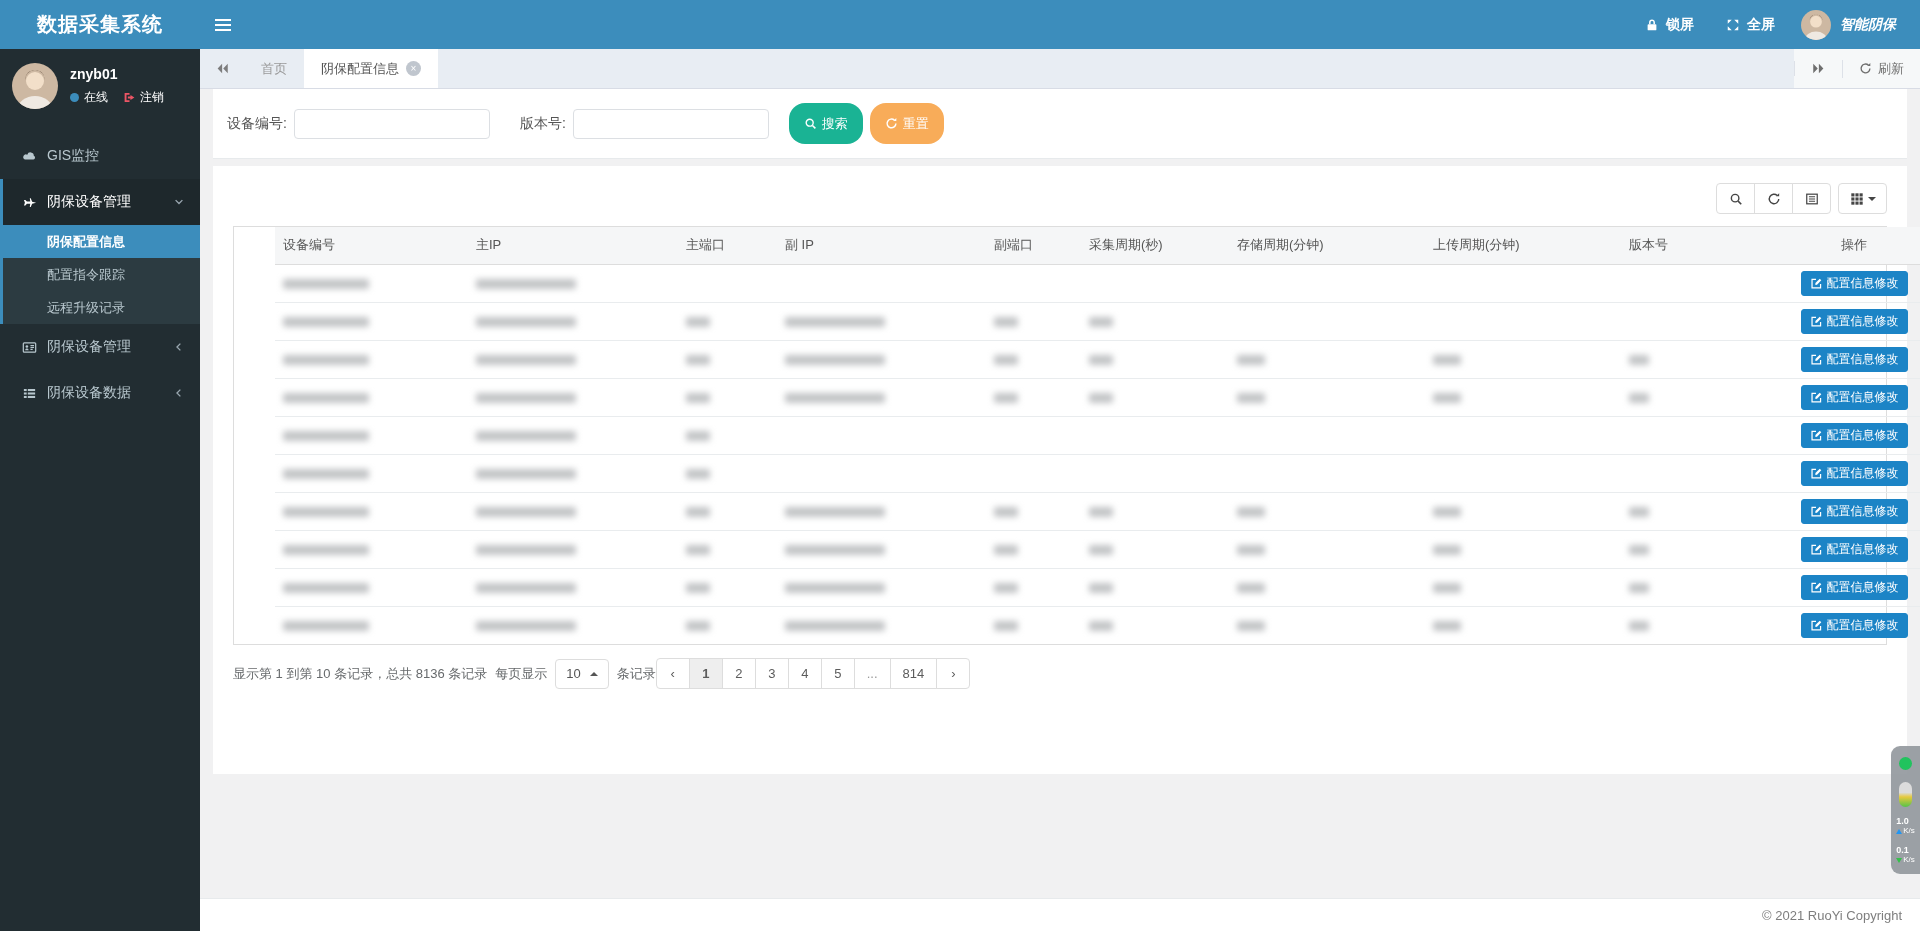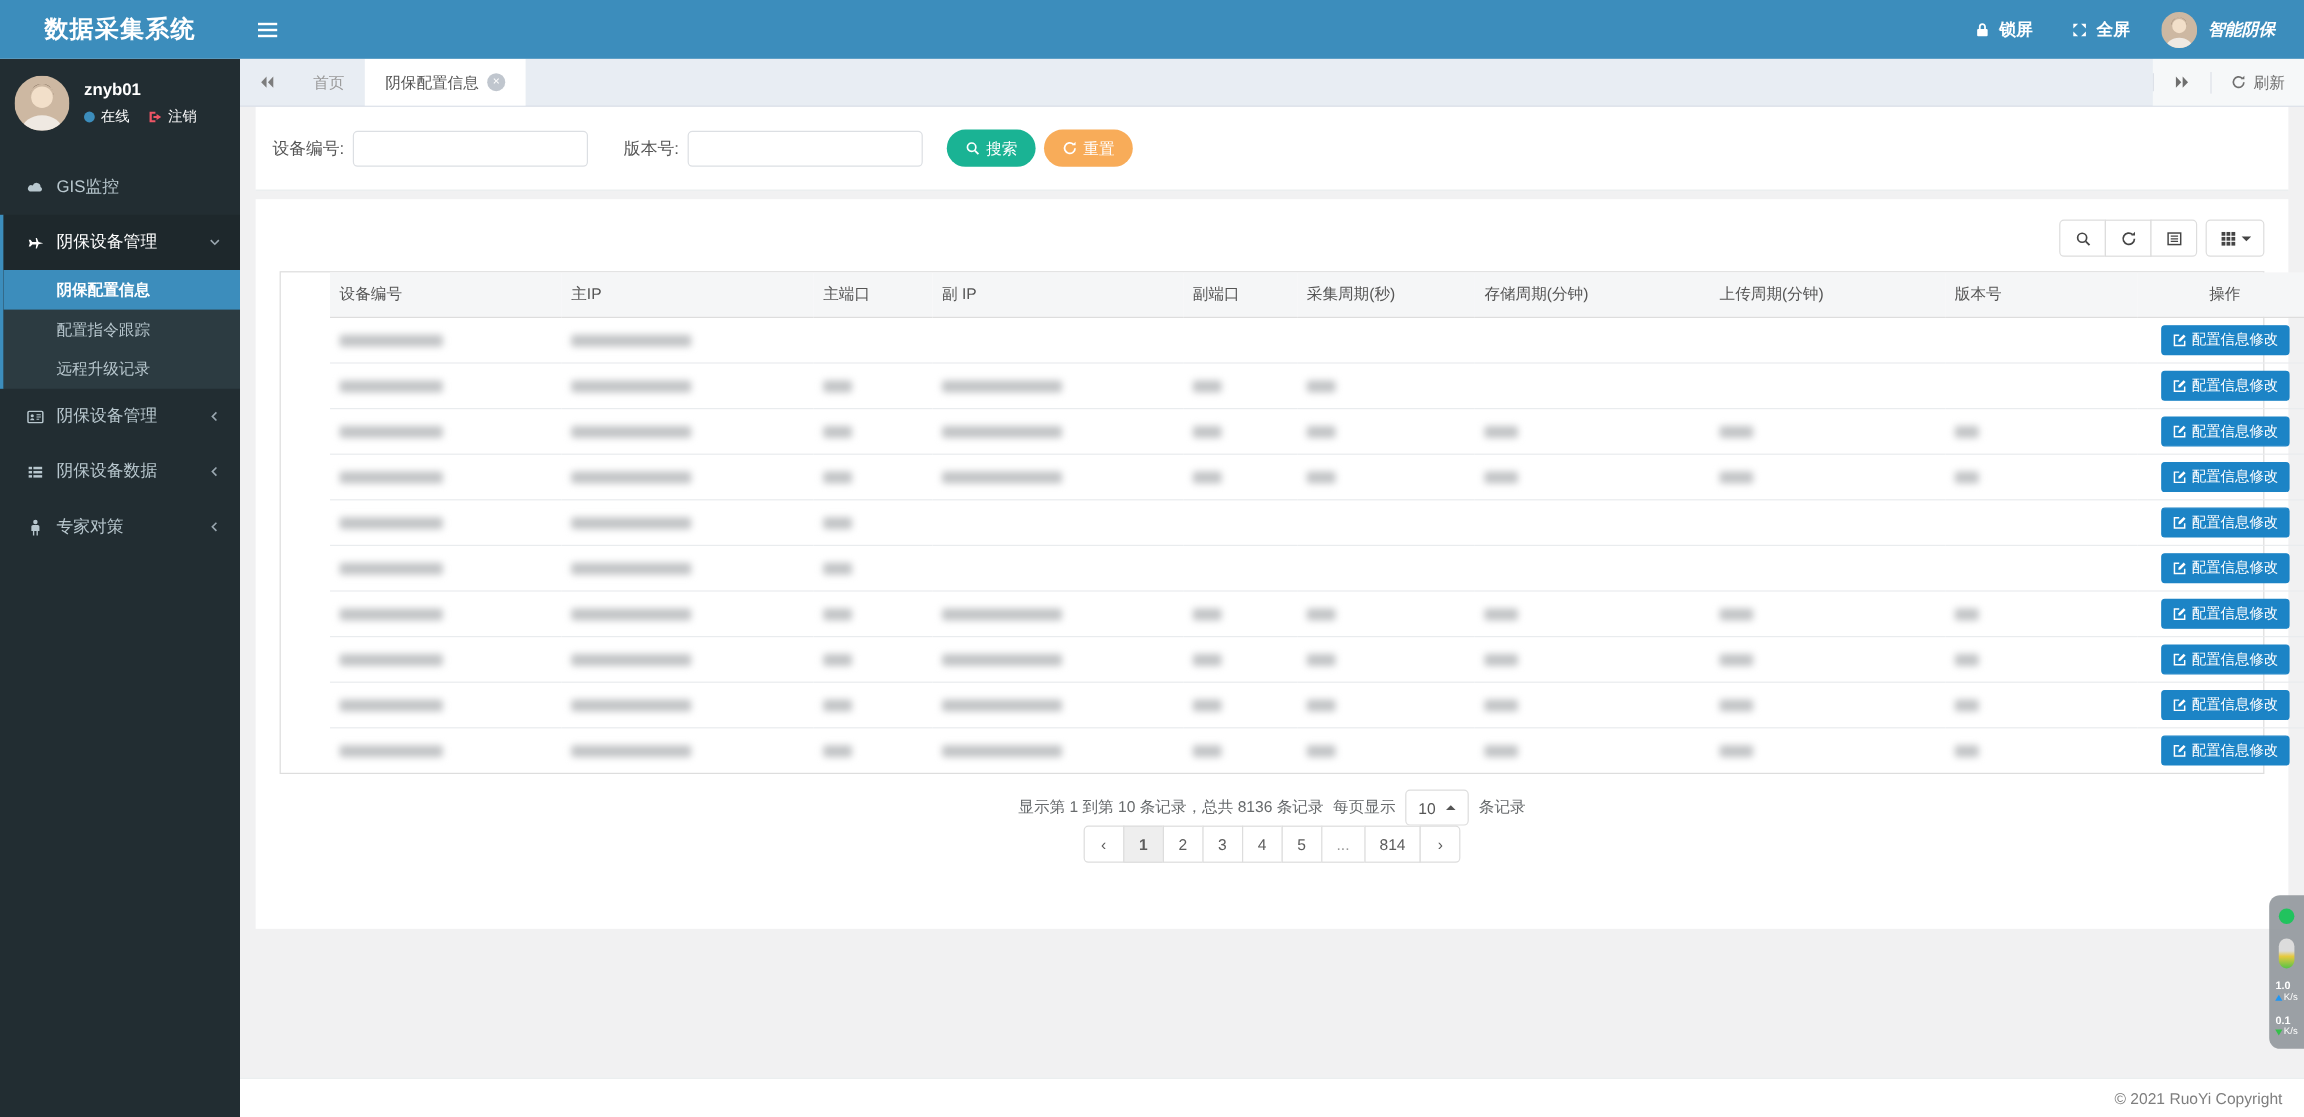--- a/index.html
+++ b/index.html
@@ -47,21 +47,21 @@
   .tab-close { width:15px; height:15px; border-radius:50%; background:#c0c6ce; color:#fff; font-size:10px; line-height:15px; text-align:center; cursor:pointer; }
   .tab-actions { margin-left:auto; display:flex; align-items:center; background:#f6f8f9; }
   .tab-actions > div { display:flex; align-items:center; gap:6px; padding:0 16px; color:#6f6f6f; font-size:13px; border-left:1px solid #dde1e8; cursor:pointer; }
 
   .content { flex:1; background:#f1f1f2; padding:0 13px; overflow:hidden; }
 
   .search-card { background:#fff; height:70px; display:flex; align-items:center; padding-left:14px; border-bottom:1px solid #e7eaec; }
   .search-card label { font-size:14px; color:#555; margin-right:7px; }
   .search-card input { width:196px; height:30px; border:1px solid #dcdfe3; border-radius:4px; padding:0 8px; font-size:13px; color:#333; outline:none; }
   .lbl-version { margin-left:30px; }
-  .btn-pill { display:inline-flex; align-items:center; gap:5px; height:31px; padding:0 15px; border:none; border-radius:16px; color:#fff; font-size:13px; cursor:pointer; }
+  .btn-pill { display:inline-flex; align-items:center; gap:5px; height:41px; padding:0 15px; border:none; border-radius:16px; color:#fff; font-size:13px; cursor:pointer; }
   .btn-search { background:#1ab394; margin-left:20px; }
   .btn-reset { background:#f8ac59; margin-left:7px; }
 
   .table-card { background:#fff; margin-top:7px; height:608px; padding:17px 20px; position:relative; }
   .toolbar { display:flex; justify-content:flex-end; gap:7px; margin-bottom:12px; }
   .btn-group { display:flex; }
   .tool-btn { width:39px; height:31px; background:#fff; border:1px solid #ddd; margin-left:-1px; display:flex; align-items:center; justify-content:center; gap:4px; color:#454545; cursor:pointer; }
   .btn-group .tool-btn:first-child { border-radius:4px 0 0 4px; margin-left:0; }
   .btn-group .tool-btn:last-child { border-radius:0 4px 4px 0; }
   .btn-group .tool-btn:only-child { border-radius:4px; }
@@ -70,21 +70,21 @@
   .table-wrap { border:1px solid #ddd;padding-left:41px; }
   table { width:100%; border-collapse:collapse; table-layout:fixed; }
   thead th { height:37px; background:#f5f6f7; border-bottom:1px solid #ddd; font-size:13px; font-weight:normal; color:#555; text-align:left; padding:0 8px; }
   thead th.c-center { text-align:center; }
   tbody td { height:38px; border-bottom:1px solid #e9ecee; padding:0 8px; font-size:13px; color:#555; }
   tbody tr:last-child td { border-bottom:none; }
   .c-action { text-align:center; }
   .blur { display:inline-block; height:10px; border-radius:2px; background:#c2c4c6; filter:blur(3px); vertical-align:middle; }
   .btn-edit { display:inline-flex; align-items:center; gap:4px; height:25px; padding:0 8px; background:#1c84c6; border:1px solid #1c84c6; border-radius:3px; color:#fff; font-size:12px; cursor:pointer; }
 
-  .pager-row { display:flex; justify-content:flex-start; align-items:center; margin-top:13px;flex-direction:column; }
+  .pager-row { display:flex; justify-content:flex-start; align-items:center; margin-top:13px; }
   .pager-info { display:flex; align-items:center; font-size:13px; color:#676a6c; }
   .page-size-btn { display:inline-flex; align-items:center; gap:9px; height:30px; padding:0 10px; margin:0 8px; background:#fff; border:1px solid #ddd; border-radius:4px; font-size:13px; color:#555; cursor:pointer; }
   .caret-up { width:0; height:0; border-left:4px solid transparent; border-right:4px solid transparent; border-bottom:4px solid #555; }
   .pages { display:flex; list-style:none; }
   .page-item { min-width:34px; height:31px; line-height:29px; padding:0 12px; text-align:center; background:#fff; border:1px solid #ddd; margin-left:-1px; font-size:13px; color:#5c5c5c; cursor:pointer; }
   .page-item:first-child { border-radius:4px 0 0 4px; margin-left:0; }
   .page-item:last-child { border-radius:0 4px 4px 0; }
   .page-item.active { background:#eee; font-weight:bold; }
   .page-item.ellipsis { color:#999; cursor:default; }
 
@@ -212,30 +212,20 @@
           <rect x="2" y="10.6" width="3" height="2.2"></rect>
           <rect x="6.2" y="10.6" width="7.8" height="2.2"></rect>
         </svg>
       <span>阴保设备数据</span>
       <svg class="chev" viewBox="0 0 16 16" width="12" height="12">
           <path d="M9.8 3.5 5.3 8l4.5 4.5" fill="none" stroke="currentColor" stroke-width="1.8"></path>
         </svg>
     </li>
 
 
-    <li class="menu-item">
-      <svg class="mi" viewBox="0 0 16 16" width="15" height="15" fill="currentColor">
-          <circle cx="8" cy="3.3" r="2"></circle>
-          <path d="M6 5.8h4c.9 0 1.6.7 1.6 1.6v3.8h-1.4v4H9v-4H7v4H5.8v-4H4.4V7.4c0-.9.7-1.6 1.6-1.6z"></path>
-        </svg>
-      <span>专家对策</span>
-      <svg class="chev" viewBox="0 0 16 16" width="12" height="12">
-          <path d="M9.8 3.5 5.3 8l4.5 4.5" fill="none" stroke="currentColor" stroke-width="1.8"></path>
-        </svg>
-    </li>
   </ul>
 </div>
 
 <div class="main">
 
   <div class="tabbar">
     <div class="tab-scroll">
       <svg viewBox="0 0 16 16" width="15" height="15" fill="currentColor">
           <path d="M7.6 3v10L2.8 8zM13.6 3v10L8.8 8z"></path>
         </svg>

